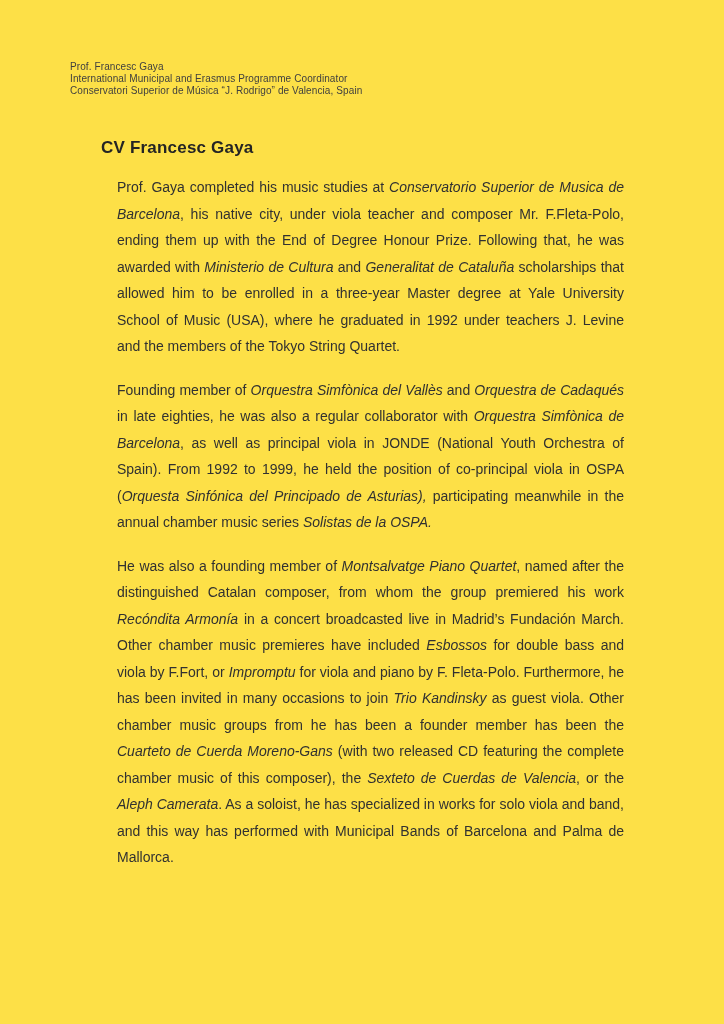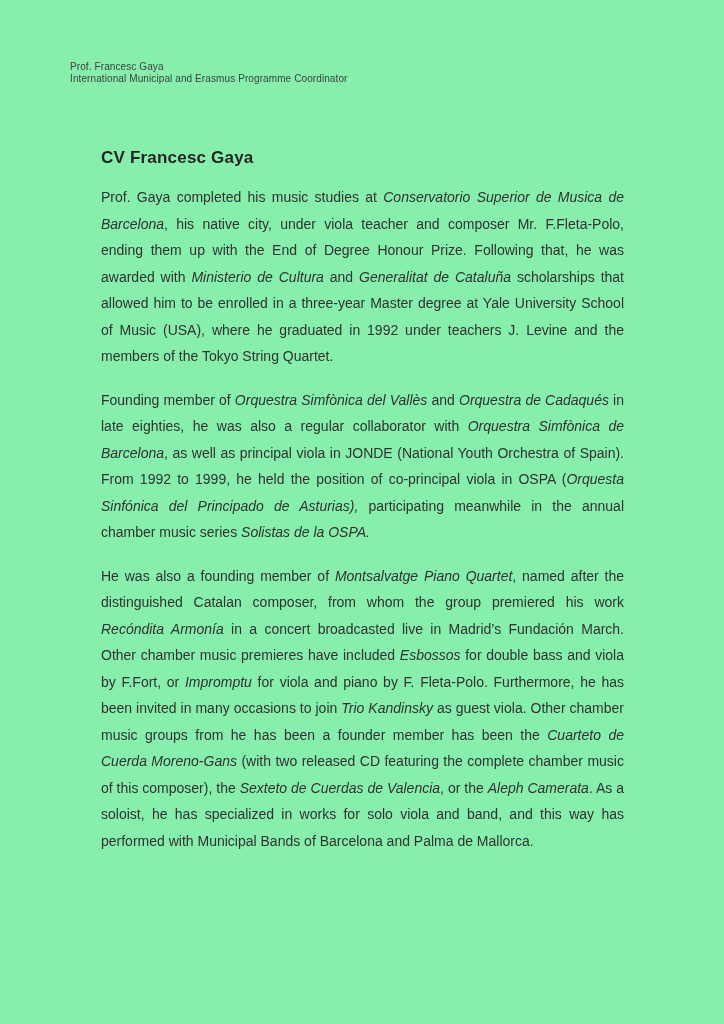--- a/index.html
+++ b/index.html
@@ -4,68 +4,69 @@
 <style>
   html, body {
     margin: 0;
     padding: 0;
     background: #ffffff;
   }
   .page {
     position: relative;
     width: 724px;
     height: 1024px;
-    background: #86efac;
+    background: #fde047;
     font-family: "Liberation Sans", sans-serif;
     color: #303030;
     overflow: hidden;
   }
   .header-block {
     position: absolute;
     left: 70px;
     top: 61px;
     font-size: 10px;
     line-height: 12px;
     color: #3f3f3f;
     letter-spacing: 0.1px;
     white-space: nowrap;
   }
   .content {
     position: absolute;
     left: 101px;
-    top: 147px;
+    top: 137px;
     width: 523px;
   }
   .doc-title {
     font-size: 17px;
     font-weight: bold;
     color: #242424;
     margin: 0 0 15px 0;
     letter-spacing: 0.2px;
     line-height: 22px;
   }
   .para {
     font-size: 14px;
     line-height: 26.5px;
     text-align: justify;
-    margin: 0 0 17px 0;
+    margin: 0 0 17px 16px;
     color: #313131;
   }
   .para em {
     font-style: italic;
   }
 </style>
 </head>
 <body>
 
 <div class="page">
 
   <div class="header-block">
     <div>Prof. Francesc Gaya</div>
     <div>International Municipal and Erasmus Programme Coordinator</div>
+    <div>Conservatori Superior de Música “J. Rodrigo” de Valencia, Spain</div>
   </div>
 
   <div class="content">
     <h1 class="doc-title">CV Francesc Gaya</h1>
     <div>
         <p class="para"><span>Prof. Gaya completed his music studies at </span><em>Conservatorio Superior de Musica de Barcelona</em><span>, his native city, under viola teacher and composer Mr. F.Fleta-Polo, ending them up with the End of Degree Honour Prize. Following that, he was awarded with </span><em>Ministerio de Cultura</em><span> and </span><em>Generalitat de Cataluña</em><span> scholarships that allowed him to be enrolled in a three-year Master degree at Yale University School of Music (USA), where he graduated in 1992 under teachers J. Levine and the members of the Tokyo String Quartet.</span></p>
         <p class="para"><span>Founding member of </span><em>Orquestra Simfònica del Vallès</em><span> and </span><em>Orquestra de Cadaqués</em><span> in late eighties, he was also a regular collaborator with </span><em>Orquestra Simfònica de Barcelona</em><span>, as well as principal viola in JONDE (National Youth Orchestra of Spain). From 1992 to 1999, he held the position of co-principal viola in OSPA (</span><em>Orquesta Sinfónica del Principado de Asturias),</em><span> participating meanwhile in the annual chamber music series </span><em>Solistas de la OSPA.</em></p>
         <p class="para"><span>He was also a founding member of </span><em>Montsalvatge Piano Quartet</em><span>, named after the distinguished Catalan composer, from whom the group premiered his work </span><em>Recóndita Armonía</em><span> in a concert broadcasted live in Madrid’s Fundación March. Other chamber music premieres have included </span><em>Esbossos</em><span> for double bass and viola by F.Fort, or </span><em>Impromptu</em><span> for viola and piano by F. Fleta-Polo. Furthermore, he has been invited in many occasions to join </span><em>Trio Kandinsky</em><span> as guest viola. Other chamber music groups from he has been a founder member has been the </span><em>Cuarteto de Cuerda Moreno-Gans</em><span> (with two released CD featuring the complete chamber music of this composer), the </span><em>Sexteto de Cuerdas de Valencia</em><span>, or the </span><em>Aleph Camerata</em><span>. As a soloist, he has specialized in works for solo viola and band, and this way has performed with Municipal Bands of Barcelona and Palma de Mallorca.</span></p>
       </div>
   </div>

